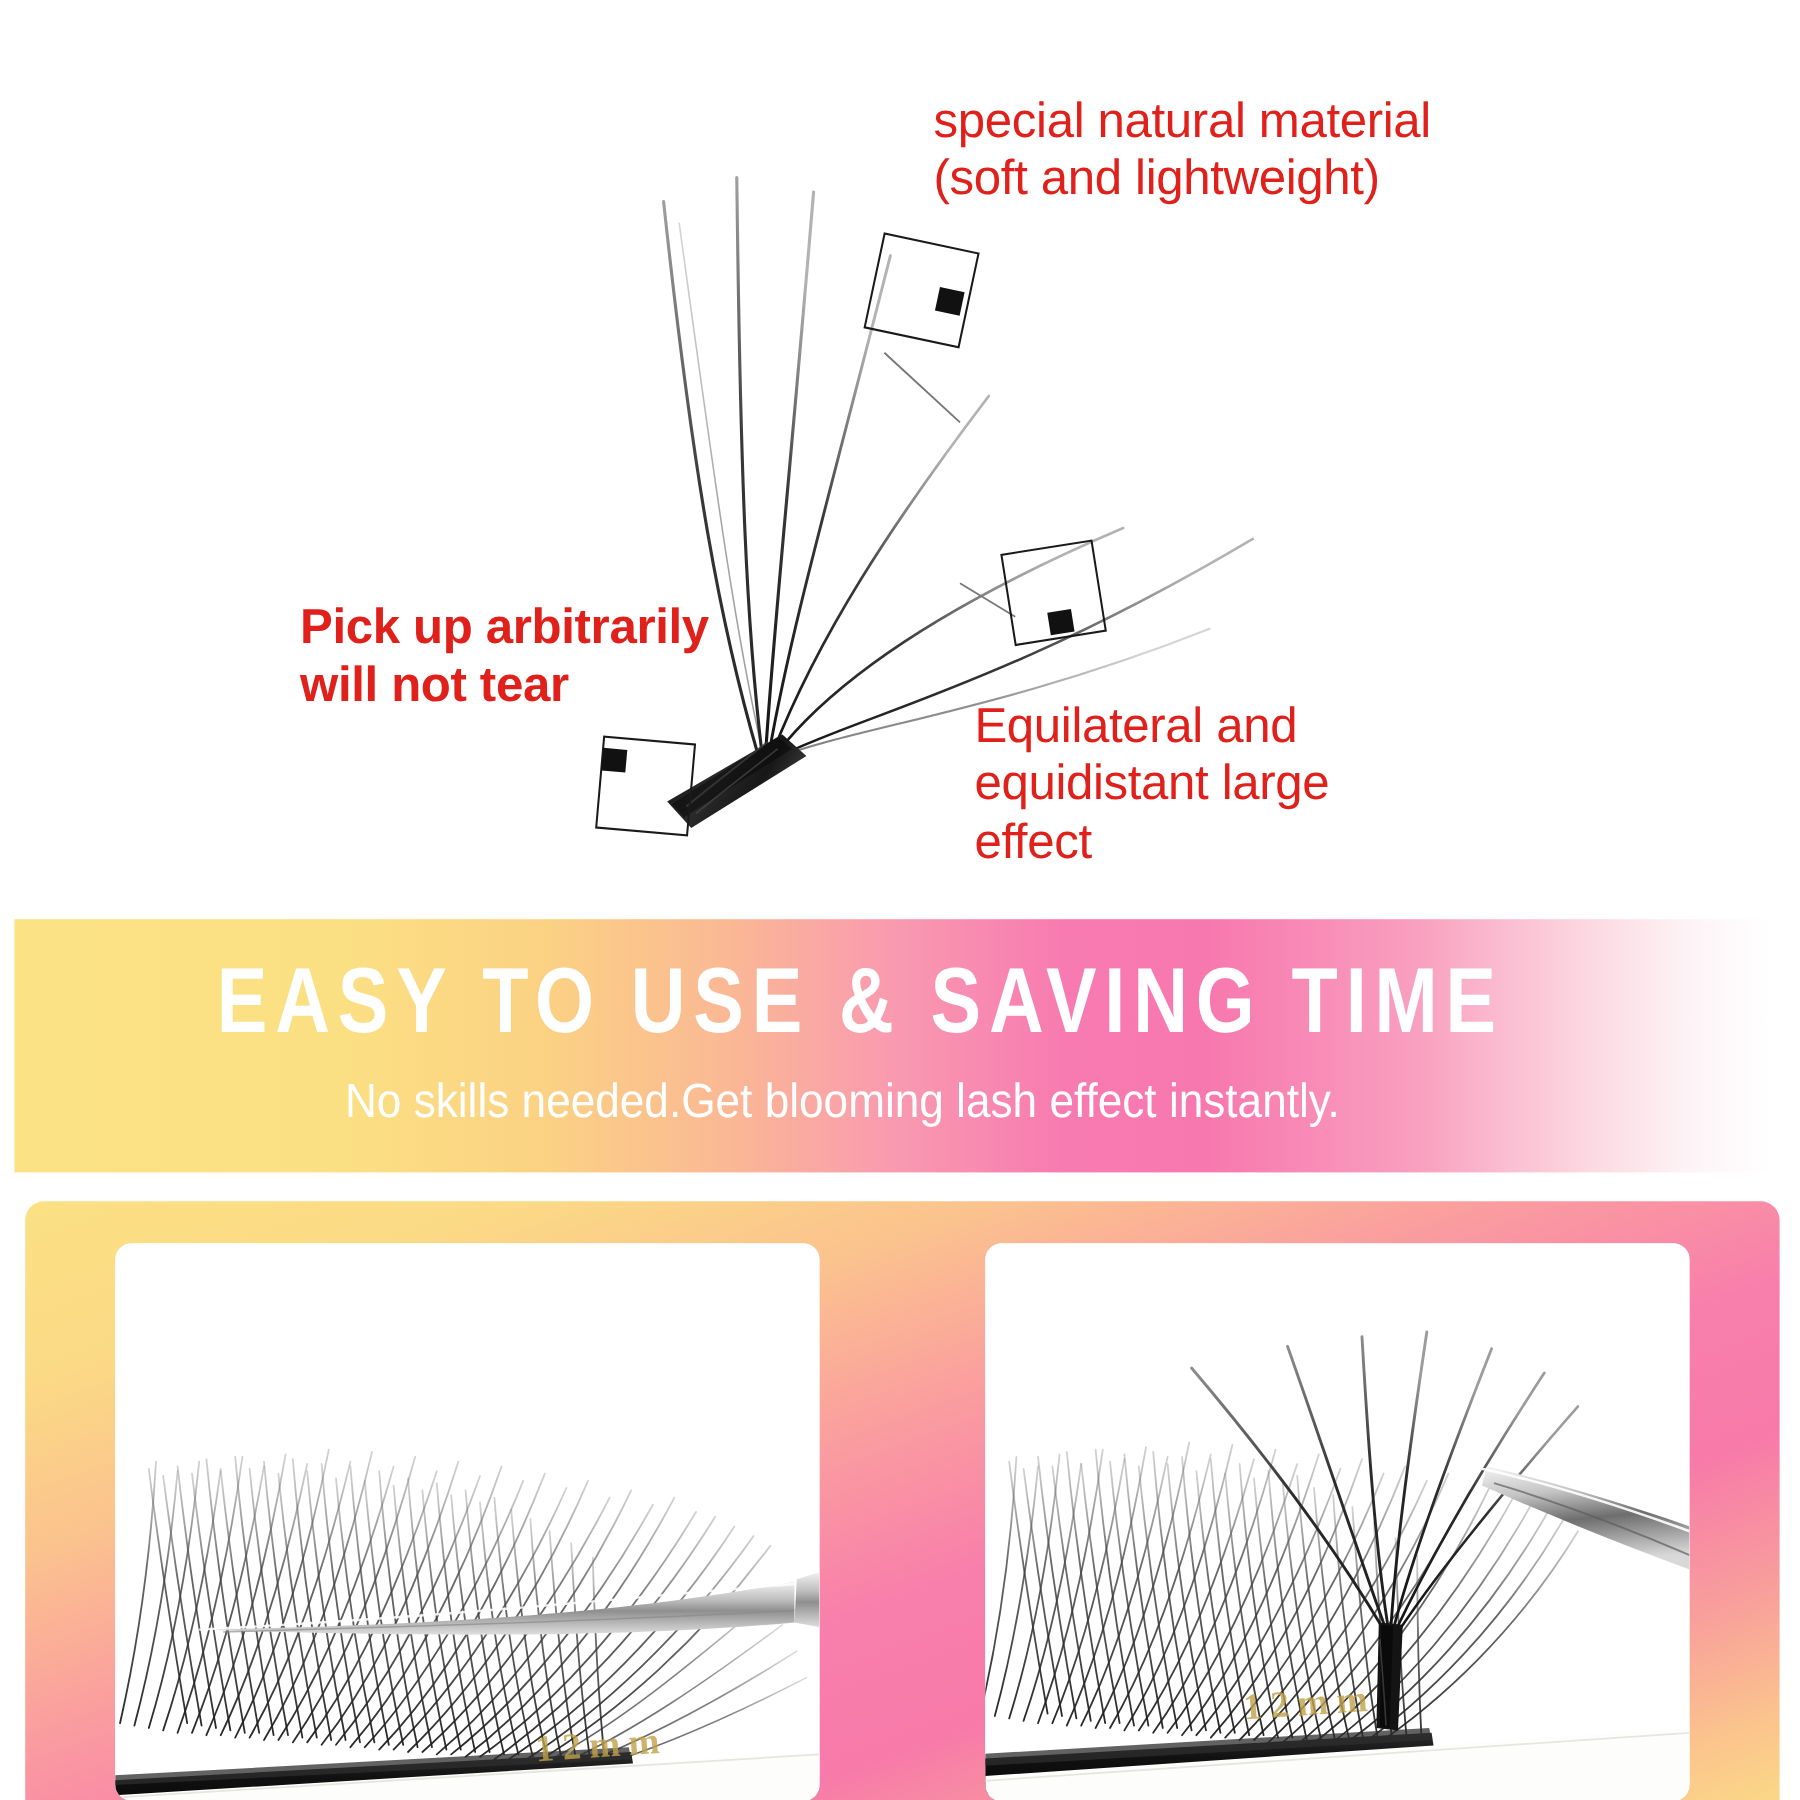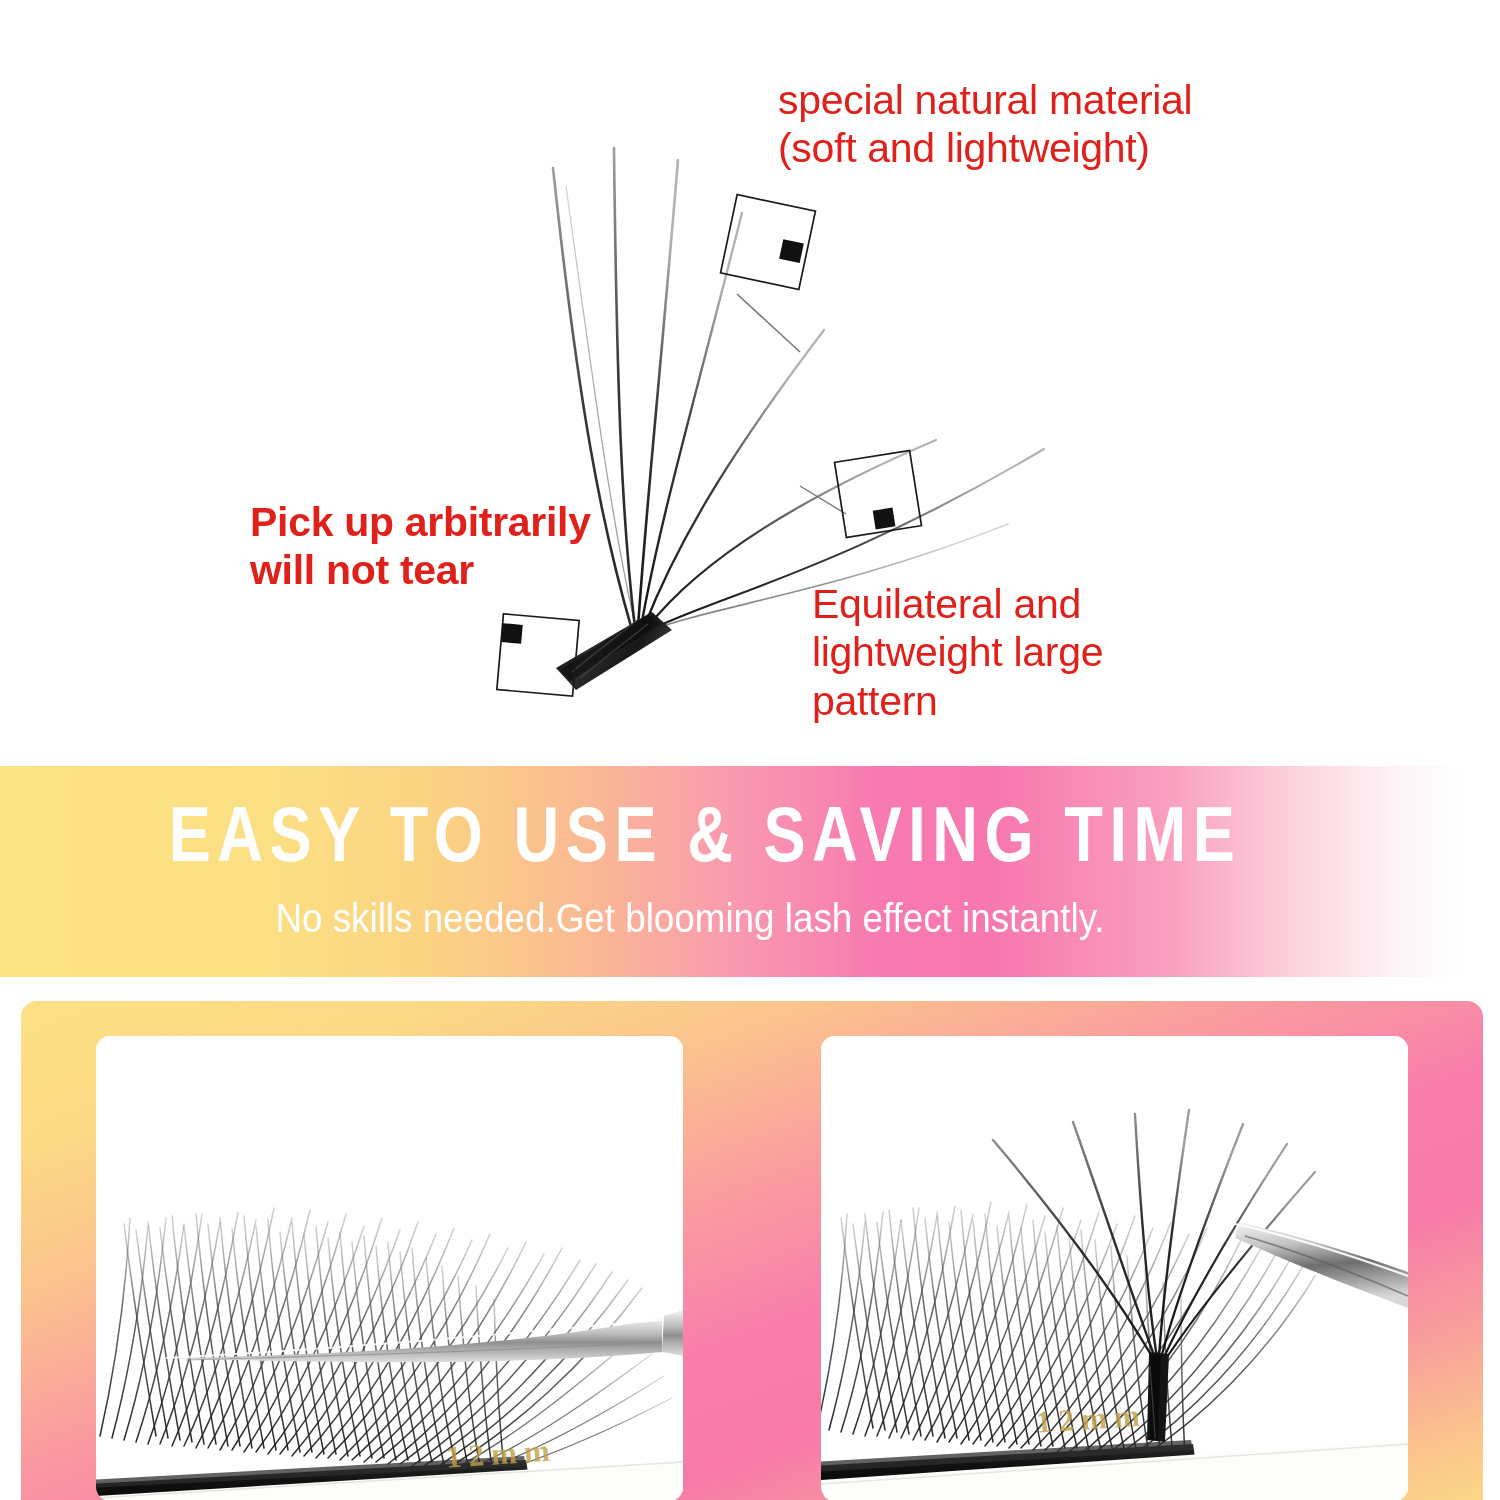--- a/index.html
+++ b/index.html
@@ -49,21 +49,21 @@
     font-weight: bold;
   }
   #callout-equilateral {
     left: 812px;
     top: 580px;
   }
 
   
   #banner-section {
     position: absolute;
-    left: 0;
+    left: 12px;
     top: 766px;
     width: 1464px;
     height: 211px;
     background: linear-gradient(to right,
         #fbe285 0%,
         #fbe083 18%,
         #fbd283 30%,
         #fab795 41%,
         #f99ab0 50%,
         #f77ab0 60%,
@@ -226,21 +226,21 @@
     </g>
   </svg>
 
   <div class="callout-text" id="callout-material">special natural material
 (soft and lightweight)</div>
 
   <div class="callout-text" id="callout-pickup">Pick up arbitrarily
 will not tear</div>
 
   <div class="callout-text" id="callout-equilateral">Equilateral and
-lightweight large pattern</div>
+equidistant large effect</div>
 </div>
 
 <div id="banner-section">
   <div id="banner-title">EASY TO USE &amp; SAVING TIME</div>
   <div id="banner-subtitle">No skills needed.Get blooming lash effect instantly.</div>
 </div>
 
 <div id="photo-frame">
 
   <div class="photo-panel" id="photo-panel-left">

